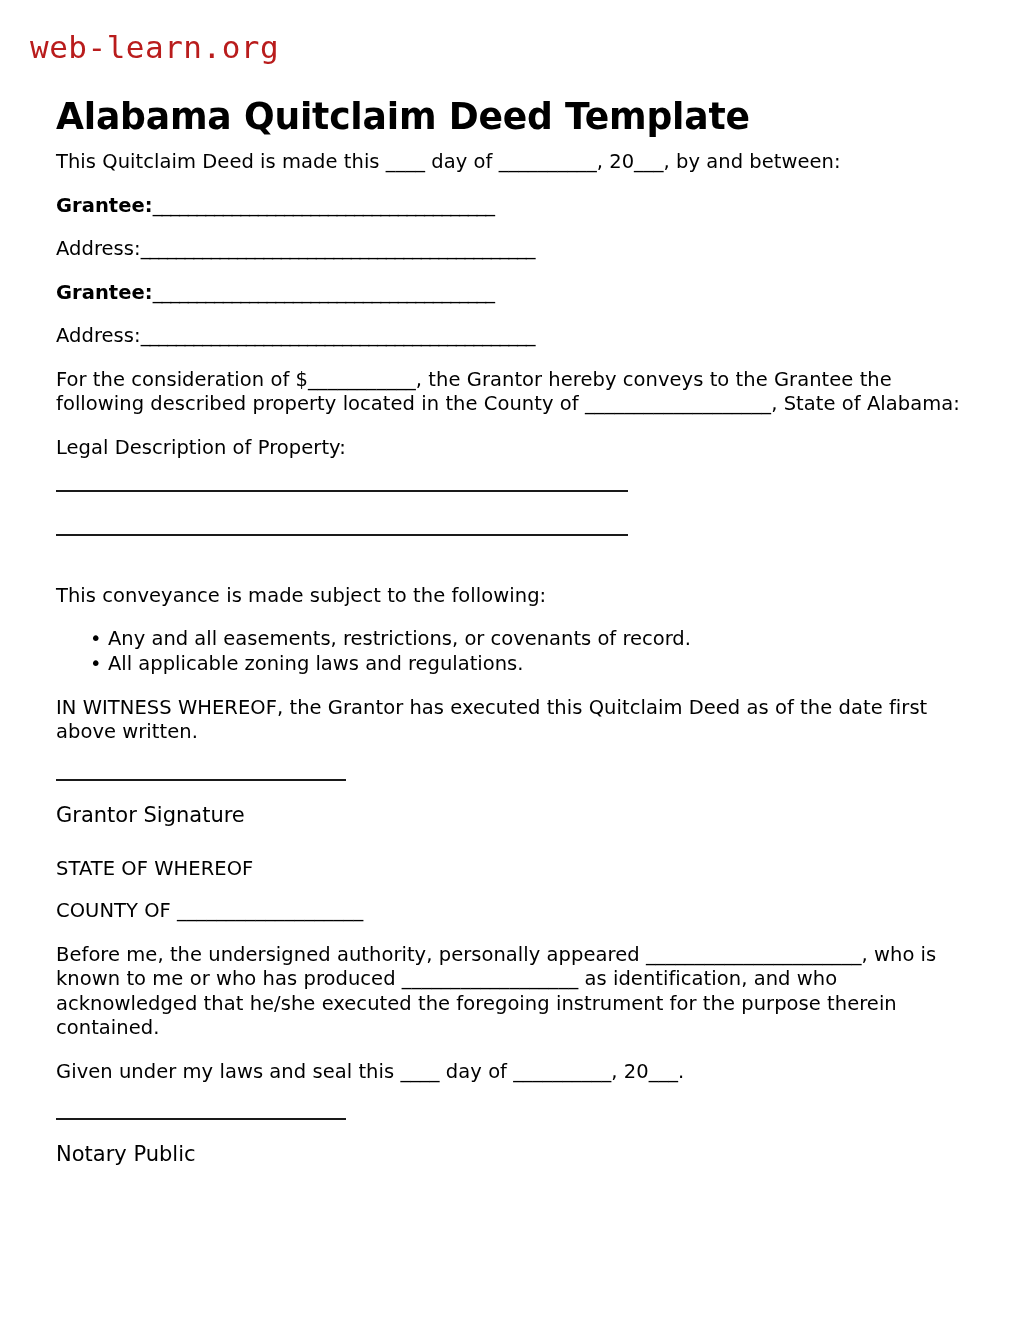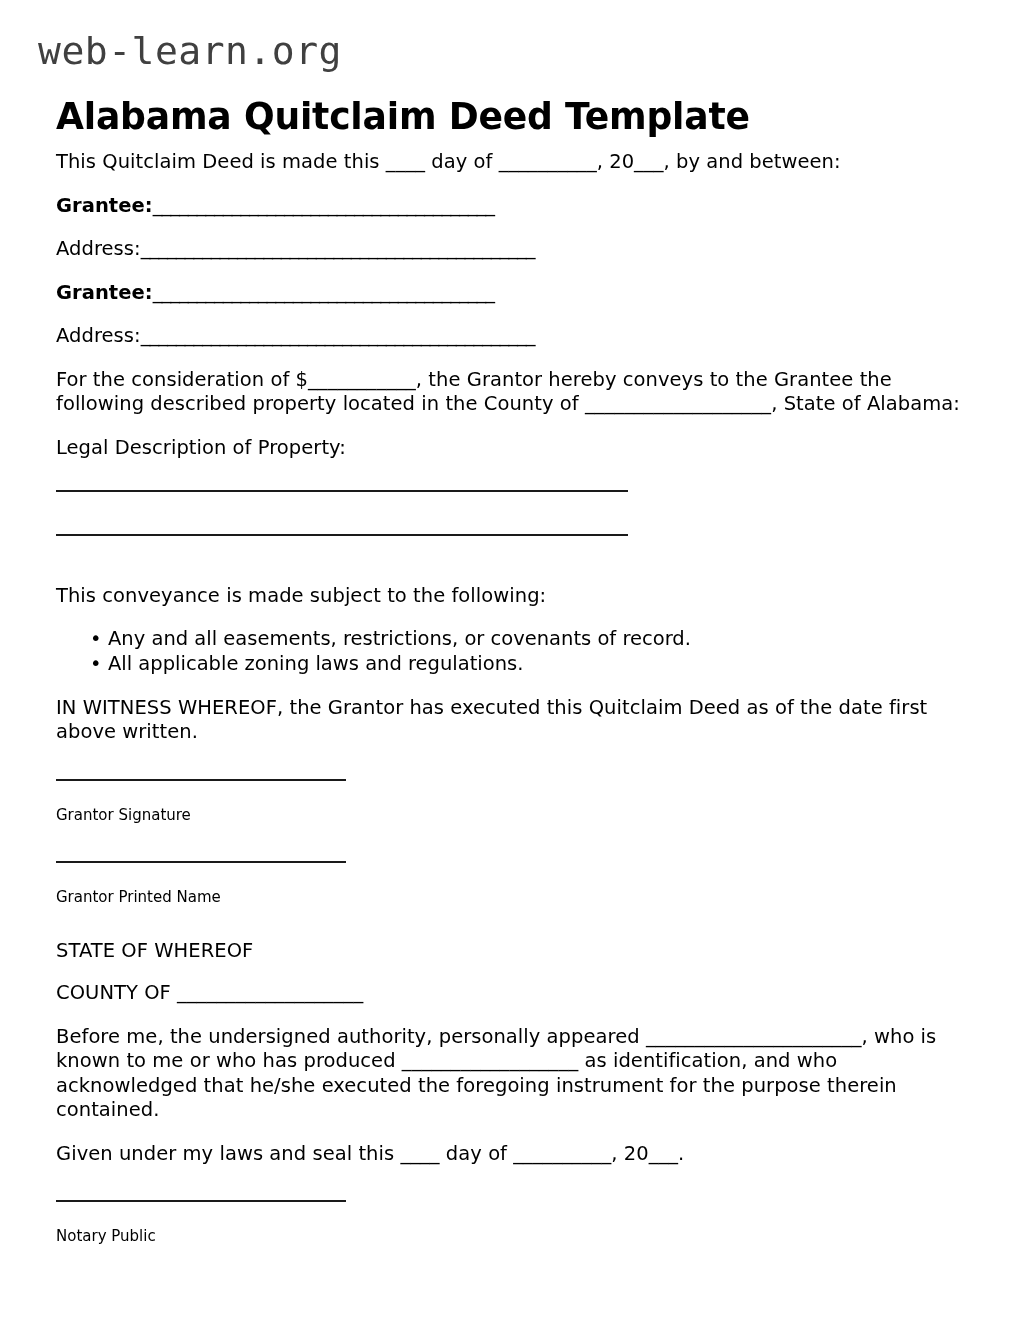--- a/index.html
+++ b/index.html
@@ -23,26 +23,25 @@
     inset: 0;
     background: #ffffff;
   }
 
   
   .watermark {
     position: absolute;
     left: 30px;
     top: 32px;
     font-family: "DejaVu Sans Mono", monospace;
-    font-size: 38px;
+    font-size: 31px;
     line-height: 1;
-    color: #404040;
+    color: #b91c1c;
     letter-spacing: 0.5px;
     white-space: nowrap;
-    margin-left: 8px;
   }
 
   .doc-title {
     position: absolute;
     left: 56px;
     top: 70px;
     font-family: "DejaVu Sans", sans-serif;
     font-size: 38px;
     font-weight: 700;
     line-height: 1.15;
@@ -113,21 +112,21 @@
   ul.terms li .bullet {
     position: absolute;
     left: -18px;
     top: 0;
     font-size: 19.5px;
     line-height: 24px;
   }
 
   .sig-block { margin-top: 34px; }
   .sig-caption {
-    font-size: 15px;
+    font-size: 21px;
     line-height: 24px;
     margin: 22px 0 0 0;
   }
   .spacer-md { height: 22px; }
 </style>
 </head>
 <body>
 
 <div class="page">
 
@@ -175,24 +174,20 @@
       </li>
     </ul>
 
     <p class="para">IN WITNESS WHEREOF, the Grantor has executed this Quitclaim Deed as of the date first above written.</p>
 
     <div class="sig-block">
       <div class="rule rule-sig"></div>
       <p class="sig-caption">Grantor Signature</p>
     </div>
 
-    <div class="sig-block">
-      <div class="rule rule-sig"></div>
-      <p class="sig-caption">Grantor Printed Name</p>
-    </div>
 
     <div class="spacer-md"></div>
 
     <p class="para tight">STATE OF WHEREOF</p>
 
     <p class="para">COUNTY OF ___________________</p>
 
     <p class="para">Before me, the undersigned authority, personally appeared ______________________, who is known to me or who has produced __________________ as identification, and who acknowledged that he/she executed the foregoing instrument for the purpose therein contained.</p>
 
     <p class="para">Given under my laws and seal this ____ day of __________, 20___.</p>

